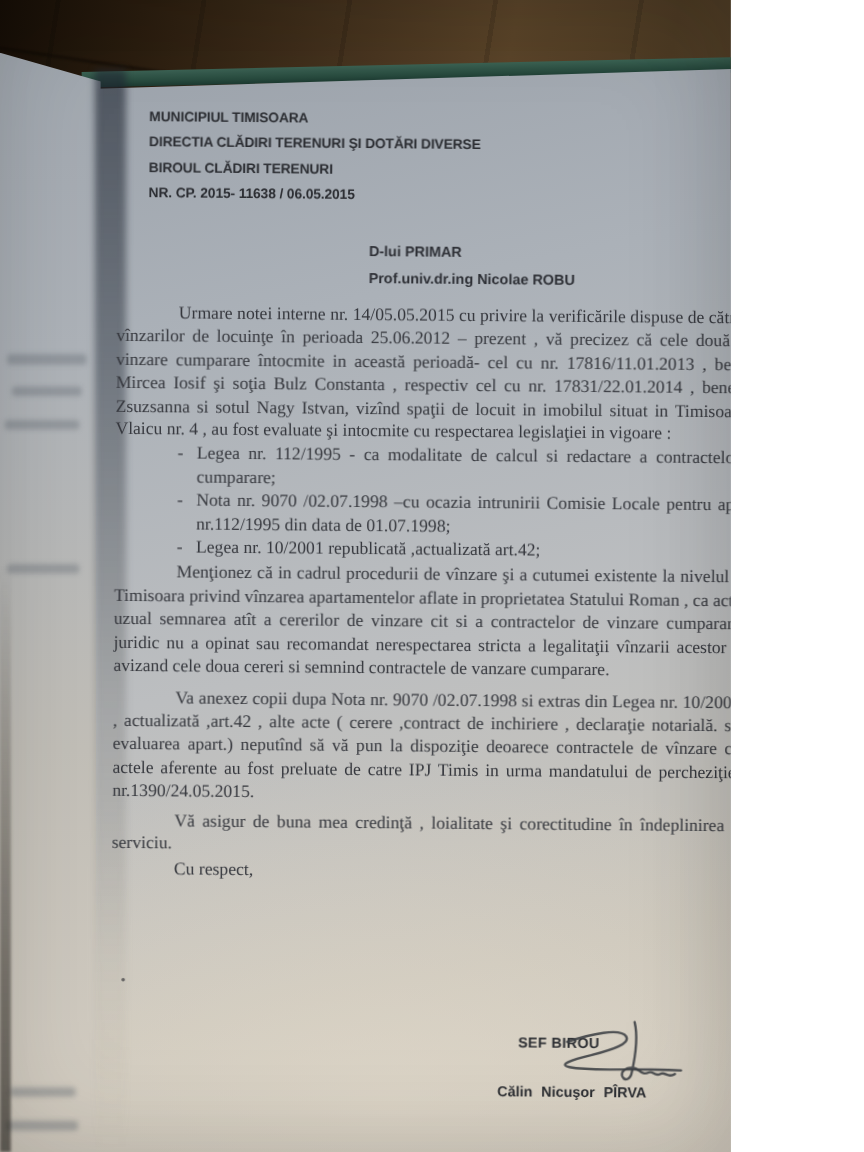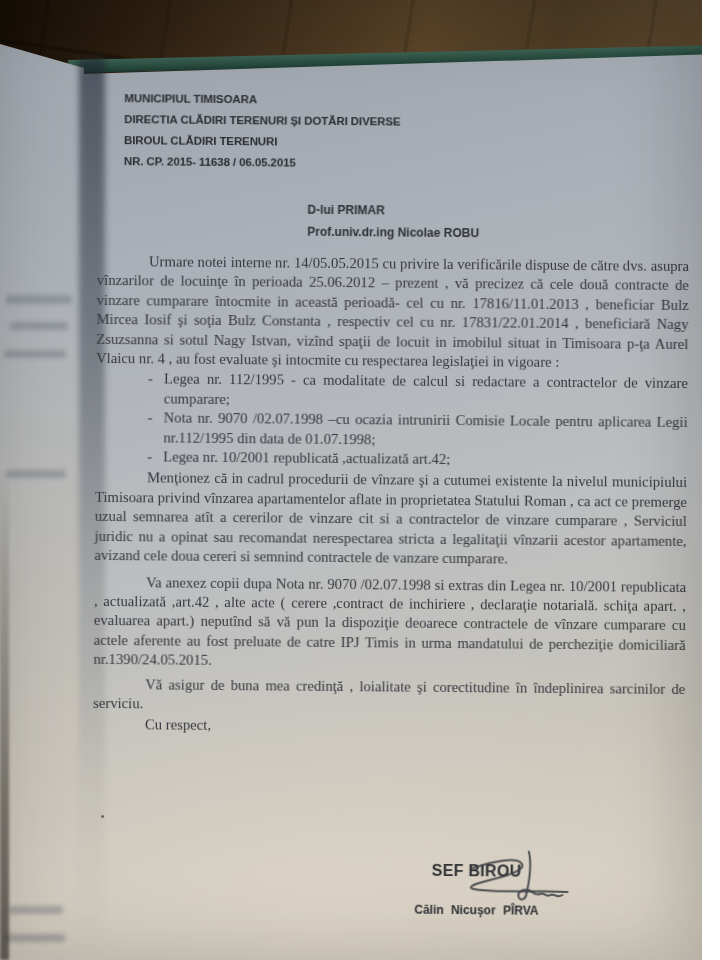--- a/index.html
+++ b/index.html
@@ -1,17 +1,17 @@
 <!DOCTYPE html>
 <html><head>
 <meta charset="utf-8">
 <style>
   html,body{margin:0;padding:0;}
   .photo{
-    position:relative;width:702px;height:960px;overflow:hidden;
+    position:relative;width:609px;height:960px;overflow:hidden;
     background:#b0b5ba;
     font-family:"Liberation Sans",sans-serif;
   }
   
   .wood{
     position:absolute;left:0;top:0;width:720px;height:150px;z-index:1;
     background:
       repeating-linear-gradient(99deg, rgba(0,0,0,0) 0 46px, rgba(0,0,0,.12) 46px 50px, rgba(0,0,0,0) 50px 120px),
       linear-gradient(100deg,#170f07 0%,#2a1d0f 16%,#43311d 38%,#5a4429 58%,#4d3b24 76%,#5f4a30 100%);
   }
@@ -78,21 +78,21 @@
   .ind{text-indent:52px;}
   .body ul{margin:1px 0 1px 52px;padding:0;list-style:none;}
   .body li{position:relative;padding-left:16px;}
   .body li::before{content:"-";position:absolute;left:0;top:0;}
   .m2{margin-top:2px !important;}
   .m7{margin-top:7px !important;}
   .m5{margin-top:5px !important;}
   .closing{margin-top:2px !important;text-align:left;}
   .sig-title{
     position:absolute;left:437px;top:859px;
-    font-size:16px;font-weight:bold;letter-spacing:.3px;color:#2f3135;white-space:nowrap;text-align:right;
+    font-size:12px;font-weight:bold;letter-spacing:.3px;color:#2f3135;white-space:nowrap;text-align:right;
   }
   .sig-name{
     position:absolute;left:420px;top:900px;
     font-size:12px;font-weight:bold;word-spacing:4px;color:#2d2f33;white-space:nowrap;
   }
   .sig{position:absolute;left:452px;top:840px;width:140px;height:68px;}
   .sig path{stroke:#3c4044;stroke-width:2;fill:none;stroke-linecap:round;opacity:.88;}
   .speck{position:absolute;left:106px;top:815px;width:3px;height:3px;border-radius:50%;
     background:rgba(58,58,62,.7);}
   

